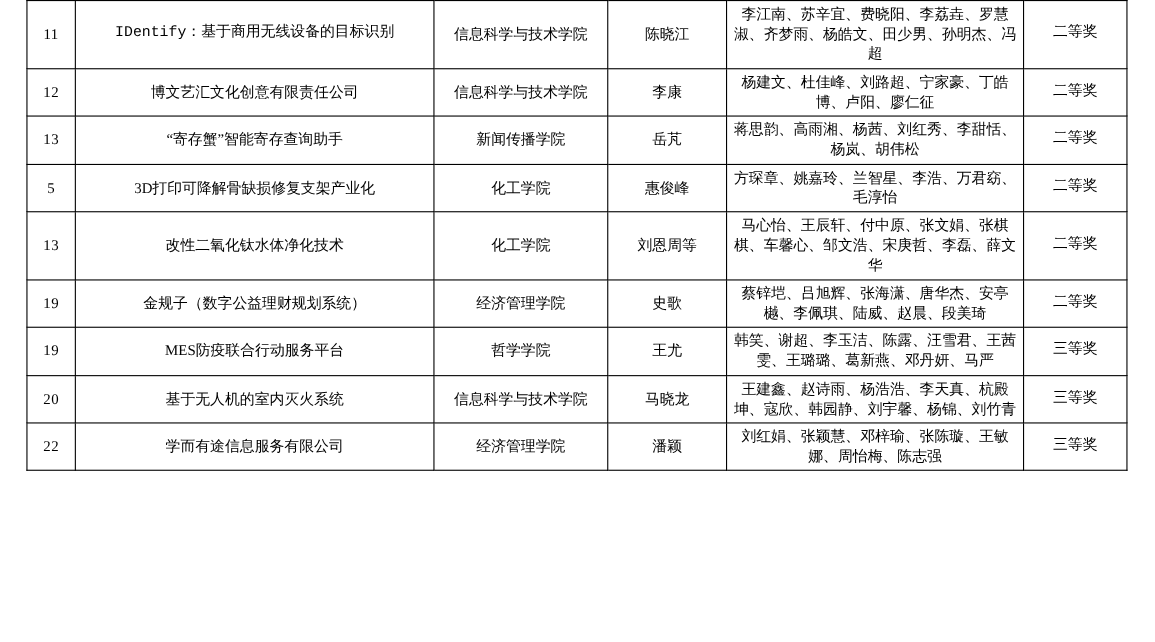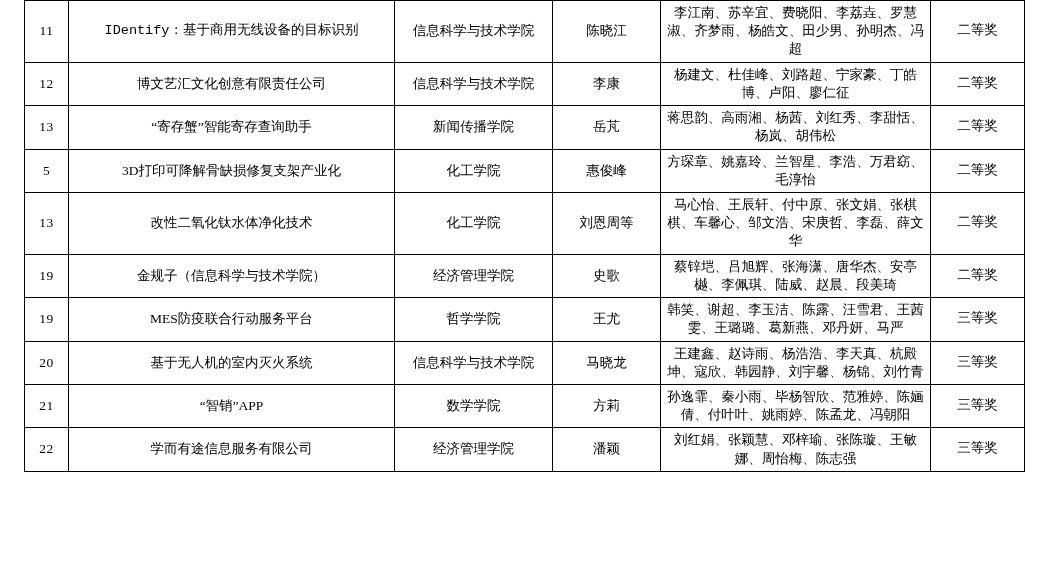--- a/index.html
+++ b/index.html
@@ -124,21 +124,21 @@
       <tr>
         <td class="index-cell">13</td>
         <td class="project-cell">改性二氧化钛水体净化技术</td>
         <td class="college-cell">化工学院</td>
         <td class="leader-cell">刘恩周等</td>
         <td class="members-cell">马心怡、王辰轩、付中原、张文娟、张棋棋、车馨心、邹文浩、宋庚哲、李磊、薛文华</td>
         <td class="prize-cell">二等奖</td>
       </tr>
       <tr>
         <td class="index-cell">19</td>
-        <td class="project-cell">金规子（信息科学与技术学院）</td>
+        <td class="project-cell">金规子（数字公益理财规划系统）</td>
         <td class="college-cell">经济管理学院</td>
         <td class="leader-cell">史歌</td>
         <td class="members-cell">蔡锌垲、吕旭辉、张海潇、唐华杰、安亭樾、李佩琪、陆威、赵晨、段美琦</td>
         <td class="prize-cell">二等奖</td>
       </tr>
       <tr>
         <td class="index-cell">19</td>
         <td class="project-cell">MES防疫联合行动服务平台</td>
         <td class="college-cell">哲学学院</td>
         <td class="leader-cell">王尤</td>
@@ -147,28 +147,20 @@
       </tr>
       <tr>
         <td class="index-cell">20</td>
         <td class="project-cell">基于无人机的室内灭火系统</td>
         <td class="college-cell">信息科学与技术学院</td>
         <td class="leader-cell">马晓龙</td>
         <td class="members-cell">王建鑫、赵诗雨、杨浩浩、李天真、杭殿坤、寇欣、韩园静、刘宇馨、杨锦、刘竹青</td>
         <td class="prize-cell">三等奖</td>
       </tr>
       <tr>
-        <td class="index-cell">21</td>
-        <td class="project-cell">“智销”APP</td>
-        <td class="college-cell">数学学院</td>
-        <td class="leader-cell">方莉</td>
-        <td class="members-cell">孙逸霏、秦小雨、毕杨智欣、范雅婷、陈婳倩、付叶叶、姚雨婷、陈孟龙、冯朝阳</td>
-        <td class="prize-cell">三等奖</td>
-      </tr>
-      <tr>
         <td class="index-cell">22</td>
         <td class="project-cell">学而有途信息服务有限公司</td>
         <td class="college-cell">经济管理学院</td>
         <td class="leader-cell">潘颖</td>
         <td class="members-cell">刘红娟、张颖慧、邓梓瑜、张陈璇、王敏娜、周怡梅、陈志强</td>
         <td class="prize-cell">三等奖</td>
       </tr>
     </tbody>
   </table>
 </div>

